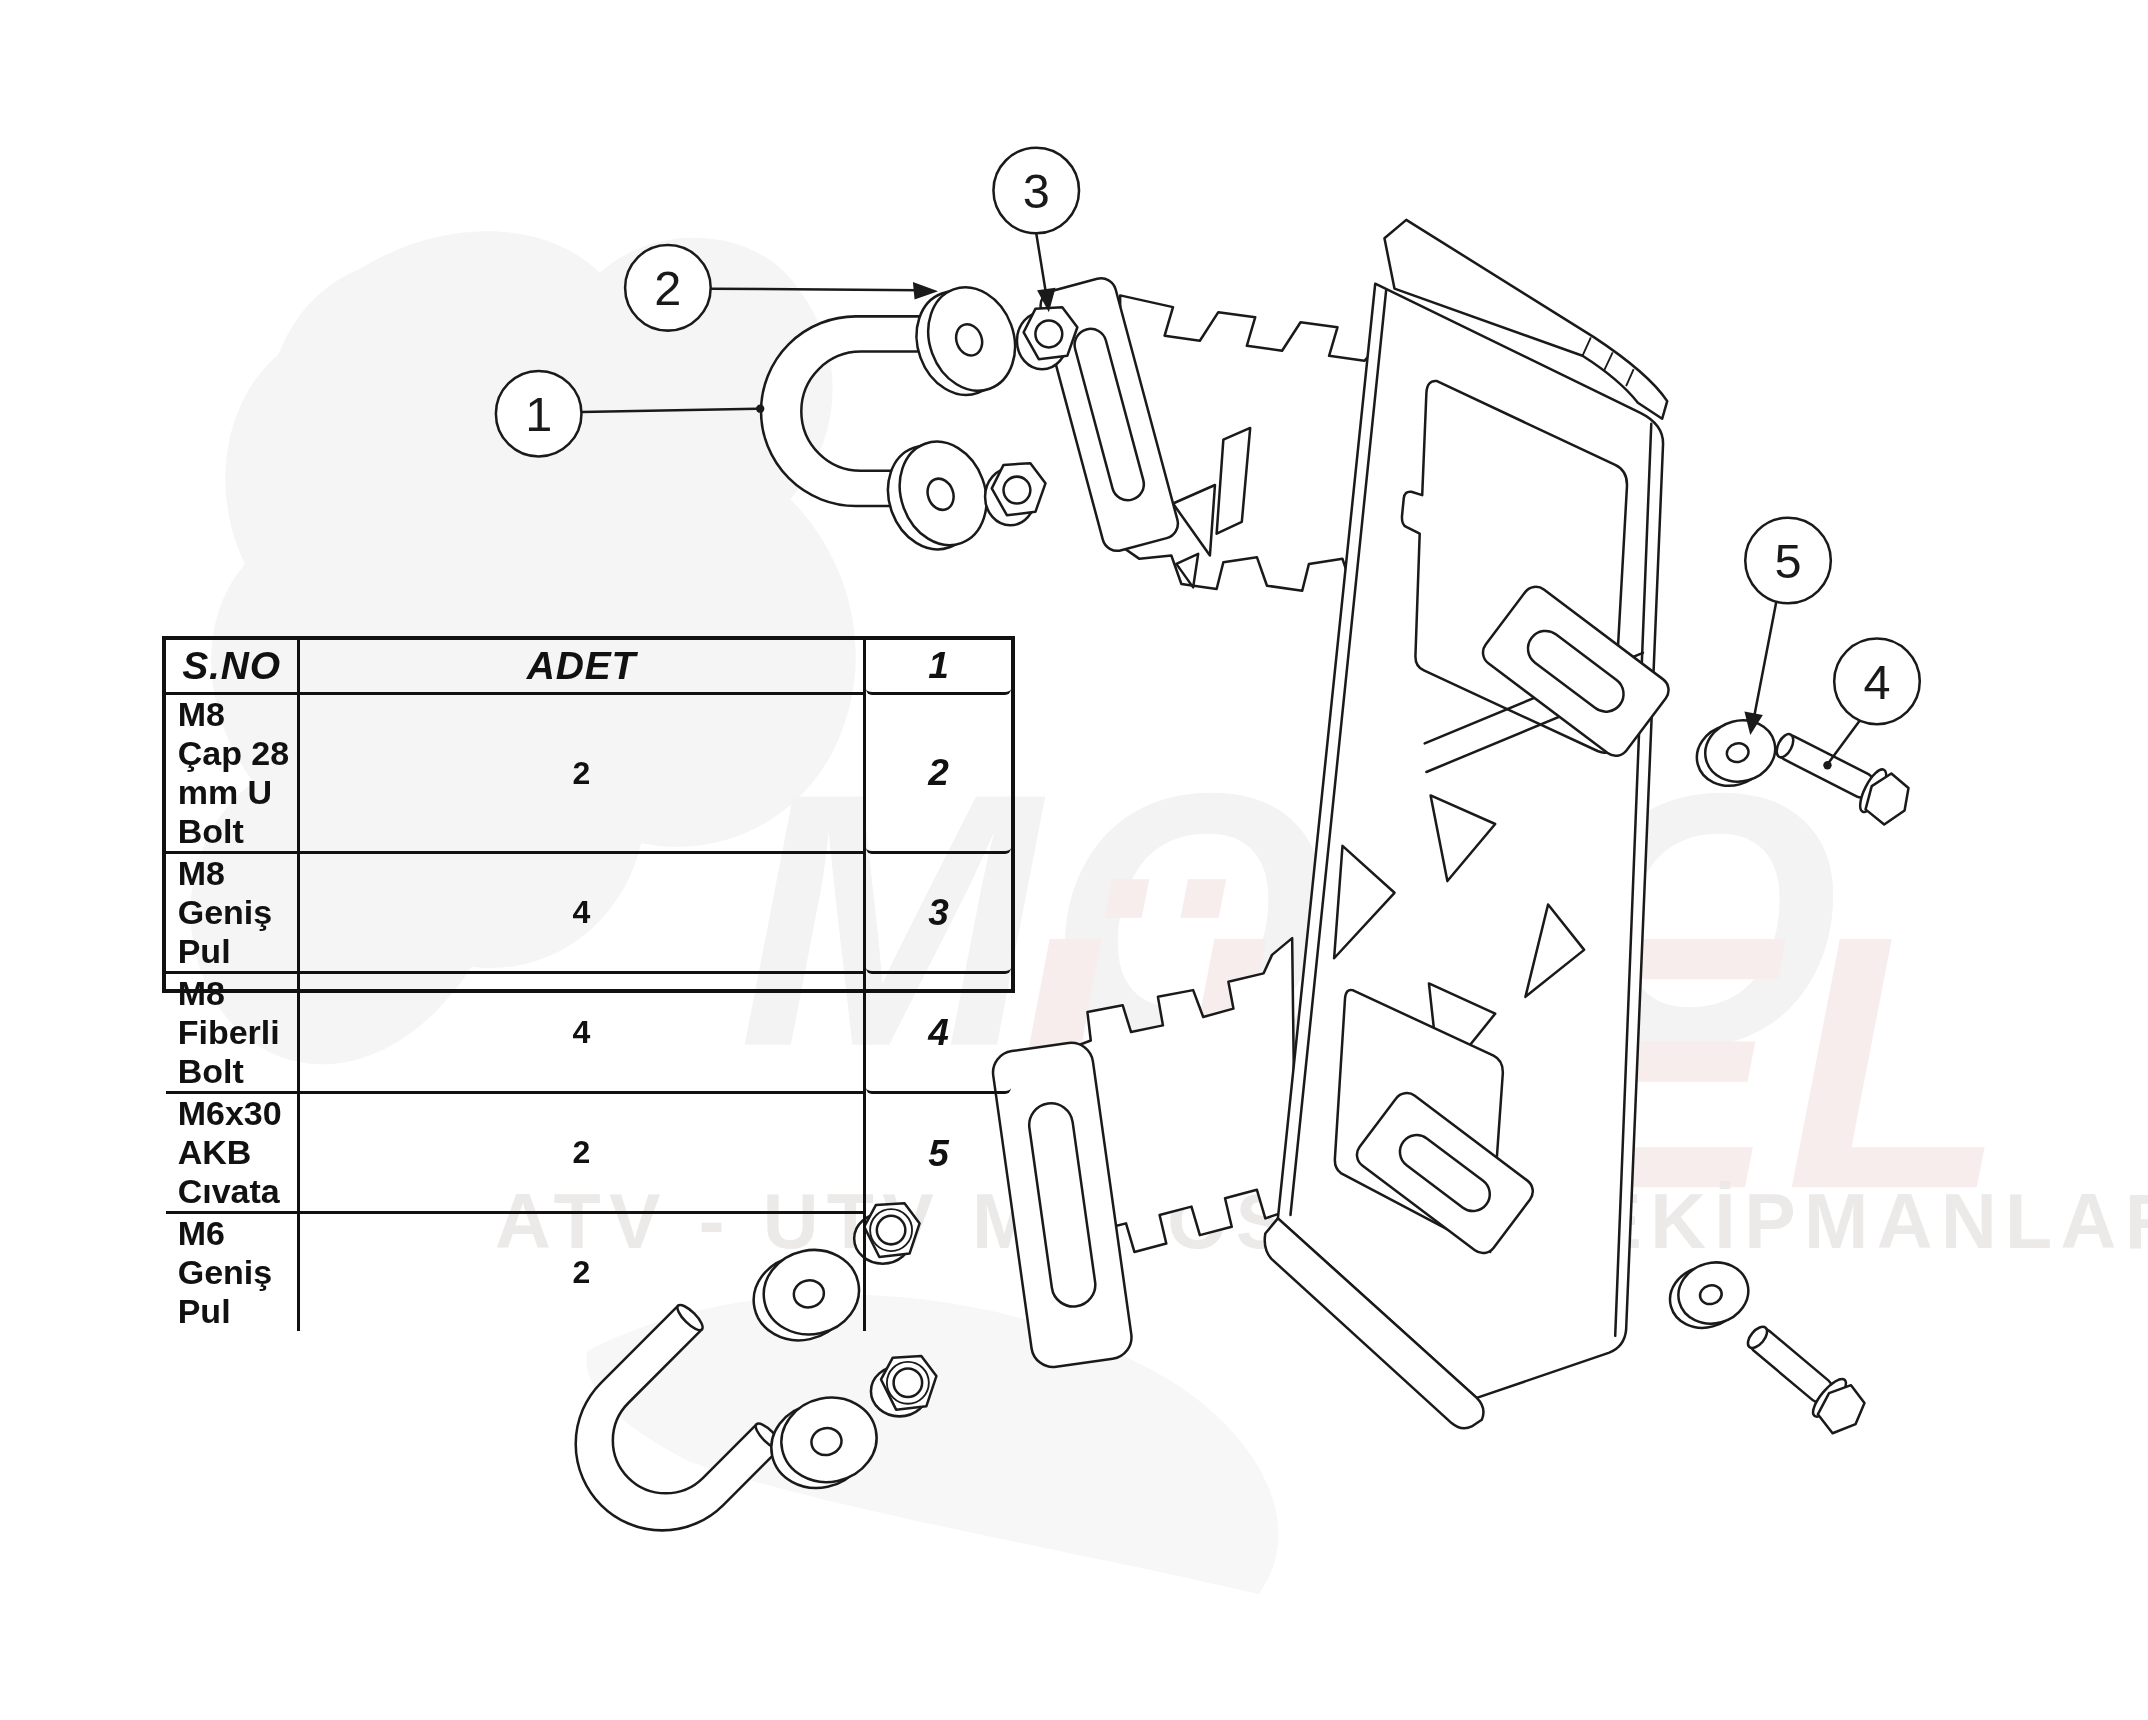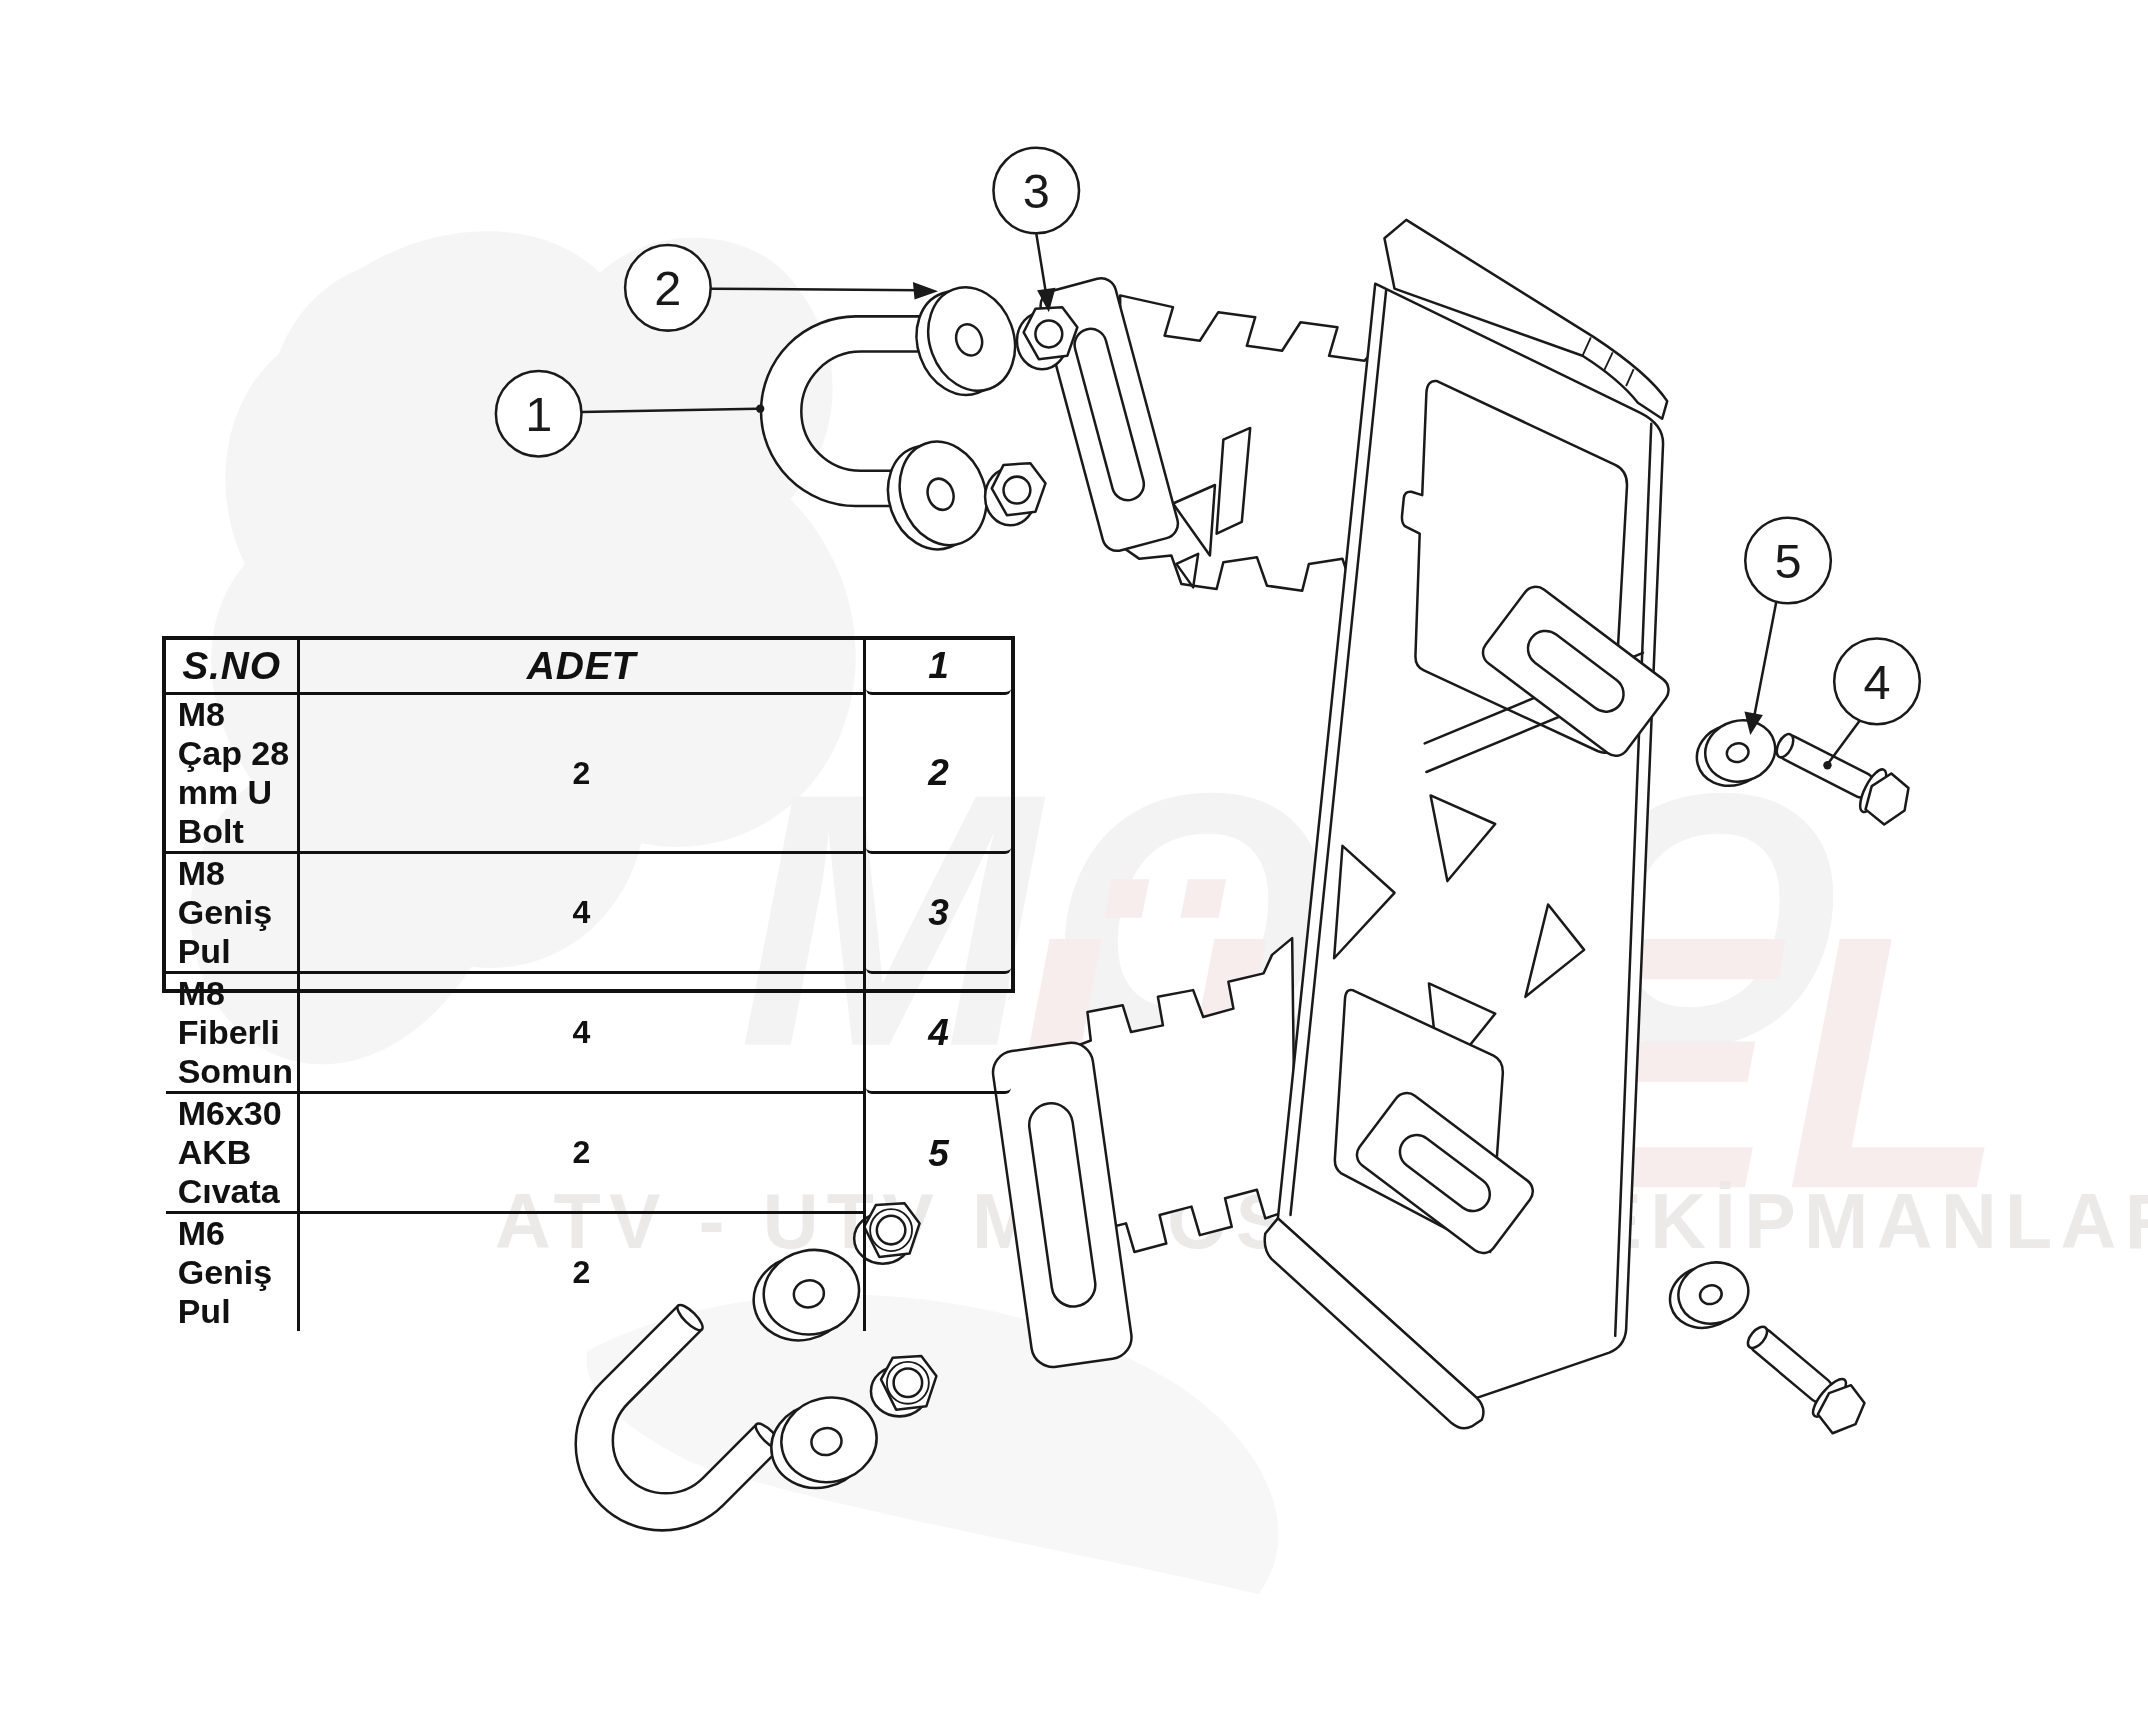--- a/index.html
+++ b/index.html
@@ -246,21 +246,21 @@
 
   <div class="c sno">1</div>
   <div class="c mal">M8 Çap 28 mm U Bolt</div>
   <div class="c adet">2</div>
 
   <div class="c sno">2</div>
   <div class="c mal">M8 Geniş Pul</div>
   <div class="c adet">4</div>
 
   <div class="c sno">3</div>
-  <div class="c mal">M8 Fiberli Somun</div>
+  <div class="c mal">M8 Fiberli Bolt</div>
   <div class="c adet">4</div>
 
   <div class="c sno">4</div>
   <div class="c mal">M6x30 AKB Cıvata</div>
   <div class="c adet">2</div>
 
   <div class="c sno r5">5</div>
   <div class="c mal r5">M6 Geniş Pul</div>
   <div class="c adet r5">2</div>
 </div>

